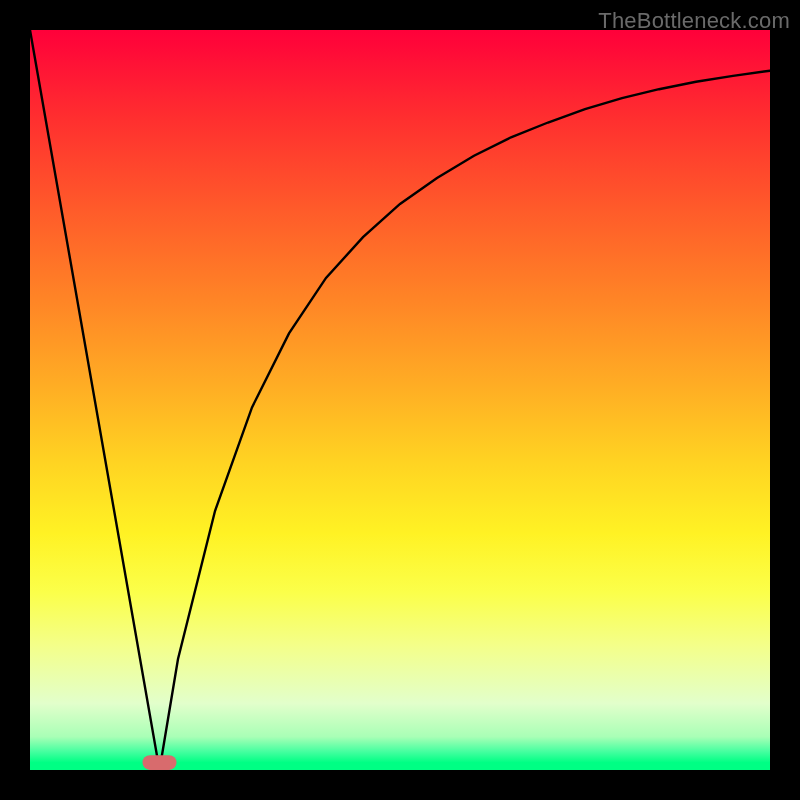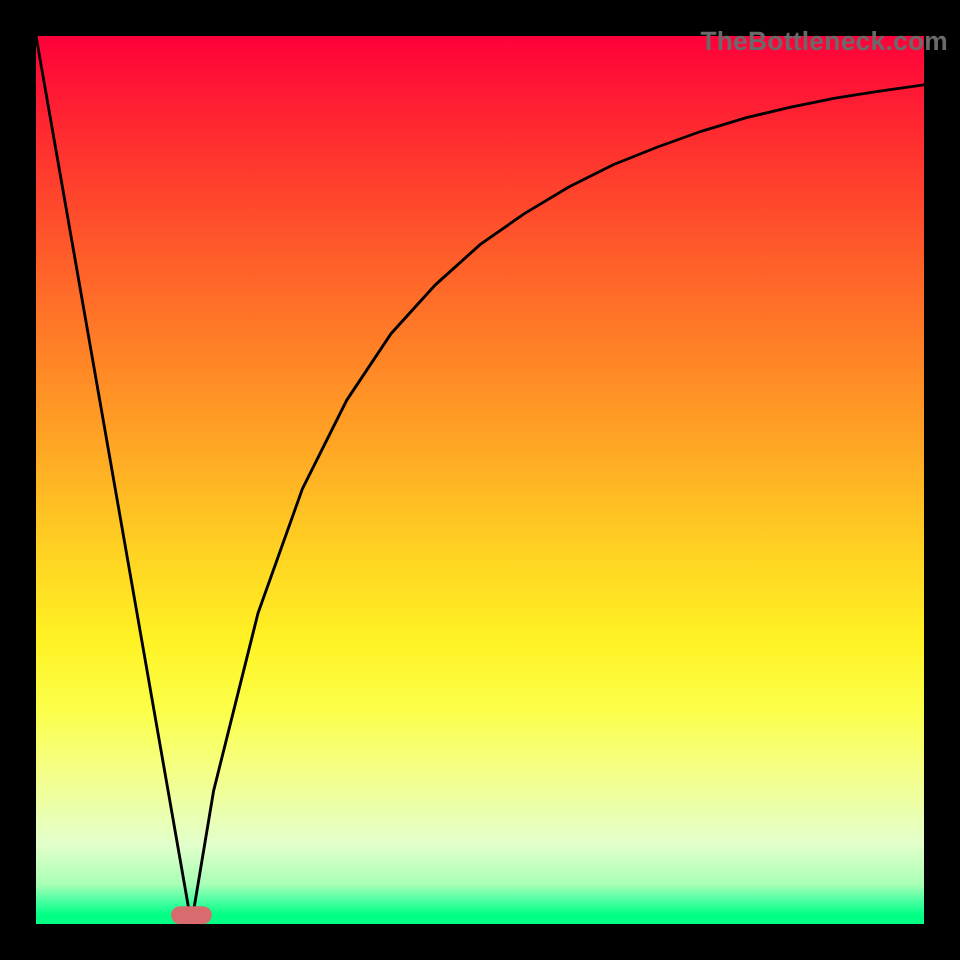--- a/index.html
+++ b/index.html
@@ -42,25 +42,25 @@
     );
   }
   .plot-area svg {
     position: absolute;
     left: 0; top: 0;
     width: 100%;
     height: 100%;
   }
   .watermark {
     position: absolute;
-    top: 22px;
+    top: 8px;
     right: 10px;
     color: #6a6a6a;
     font-size: 22px;
-    font-weight: 700;
+    font-weight: 400;
     letter-spacing: 0.2px;
     user-select: none;
   }
 </style>
 </head>
 <body>
 
 <div class="frame">
   <div class="plot-area">
     <svg viewBox="0 0 740 740" preserveAspectRatio="none">

